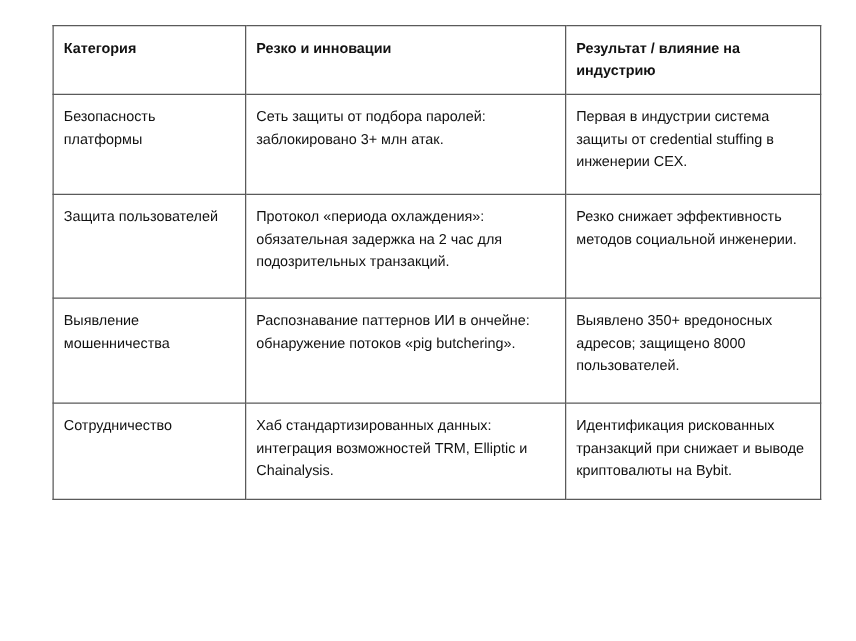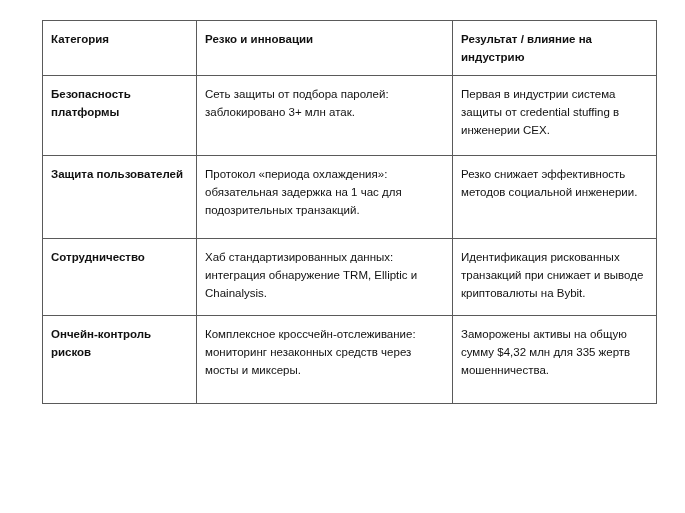--- a/index.html
+++ b/index.html
@@ -31,21 +31,21 @@
     font-size: 11.5px;
     line-height: 18px;
     color: #111111;
     text-align: left;
     word-wrap: break-word;
   }
   .doc-table th {
     font-weight: bold;
   }
   .doc-table td.cat {
-    font-weight: bold;
+    font-weight: normal;
   }
   .doc-table col.c1 { width: 154px; }
   .doc-table col.c2 { width: 256px; }
   .doc-table col.c3 { width: 204px; }
   .doc-table thead tr { height: 55px; }
   .doc-table tbody tr.r1 { height: 80px; }
   .doc-table tbody tr.r2 { height: 83px; padding-left: 32px; }
   .doc-table tbody tr.r3 { height: 84px; }
   .doc-table tbody tr.r4 { height: 77px; }
   .doc-table tbody tr.r5 { height: 88px; }
@@ -68,28 +68,28 @@
       </tr>
     </thead>
     <tbody>
       <tr class="r1">
         <td class="cat">Безопасность платформы</td>
         <td>Сеть защиты от подбора паролей: заблокировано 3+ млн атак.</td>
         <td>Первая в индустрии система защиты от credential stuffing в инженерии CEX.</td>
       </tr>
       <tr class="r2">
         <td class="cat">Защита пользователей</td>
-        <td>Протокол «периода охлаждения»: обязательная задержка на 1 час для подозрительных транзакций.</td>
+        <td>Протокол «периода охлаждения»: обязательная задержка на 2 час для подозрительных транзакций.</td>
         <td>Резко снижает эффективность методов социальной инженерии.</td>
+      </tr>
+      <tr class="r3">
+        <td class="cat">Выявление мошенничества</td>
+        <td>Распознавание паттернов ИИ в ончейне: обнаружение потоков «pig butchering».</td>
+        <td>Выявлено 350+ вредоносных адресов; защищено 8000 пользователей.</td>
       </tr>
       <tr class="r4">
         <td class="cat">Сотрудничество</td>
-        <td>Хаб стандартизированных данных: интеграция обнаружение TRM, Elliptic и Chainalysis.</td>
+        <td>Хаб стандартизированных данных: интеграция возможностей TRM, Elliptic и Chainalysis.</td>
         <td>Идентификация рискованных транзакций при снижает и выводе криптовалюты на Bybit.</td>
-      </tr>
-      <tr class="r5">
-        <td class="cat">Ончейн-контроль рисков</td>
-        <td>Комплексное кроссчейн-отслеживание: мониторинг незаконных средств через мосты и миксеры.</td>
-        <td>Заморожены активы на общую сумму $4,32 млн для 335 жертв мошенничества.</td>
       </tr>
     </tbody>
   </table>
 </div>
 
 </body></html>

